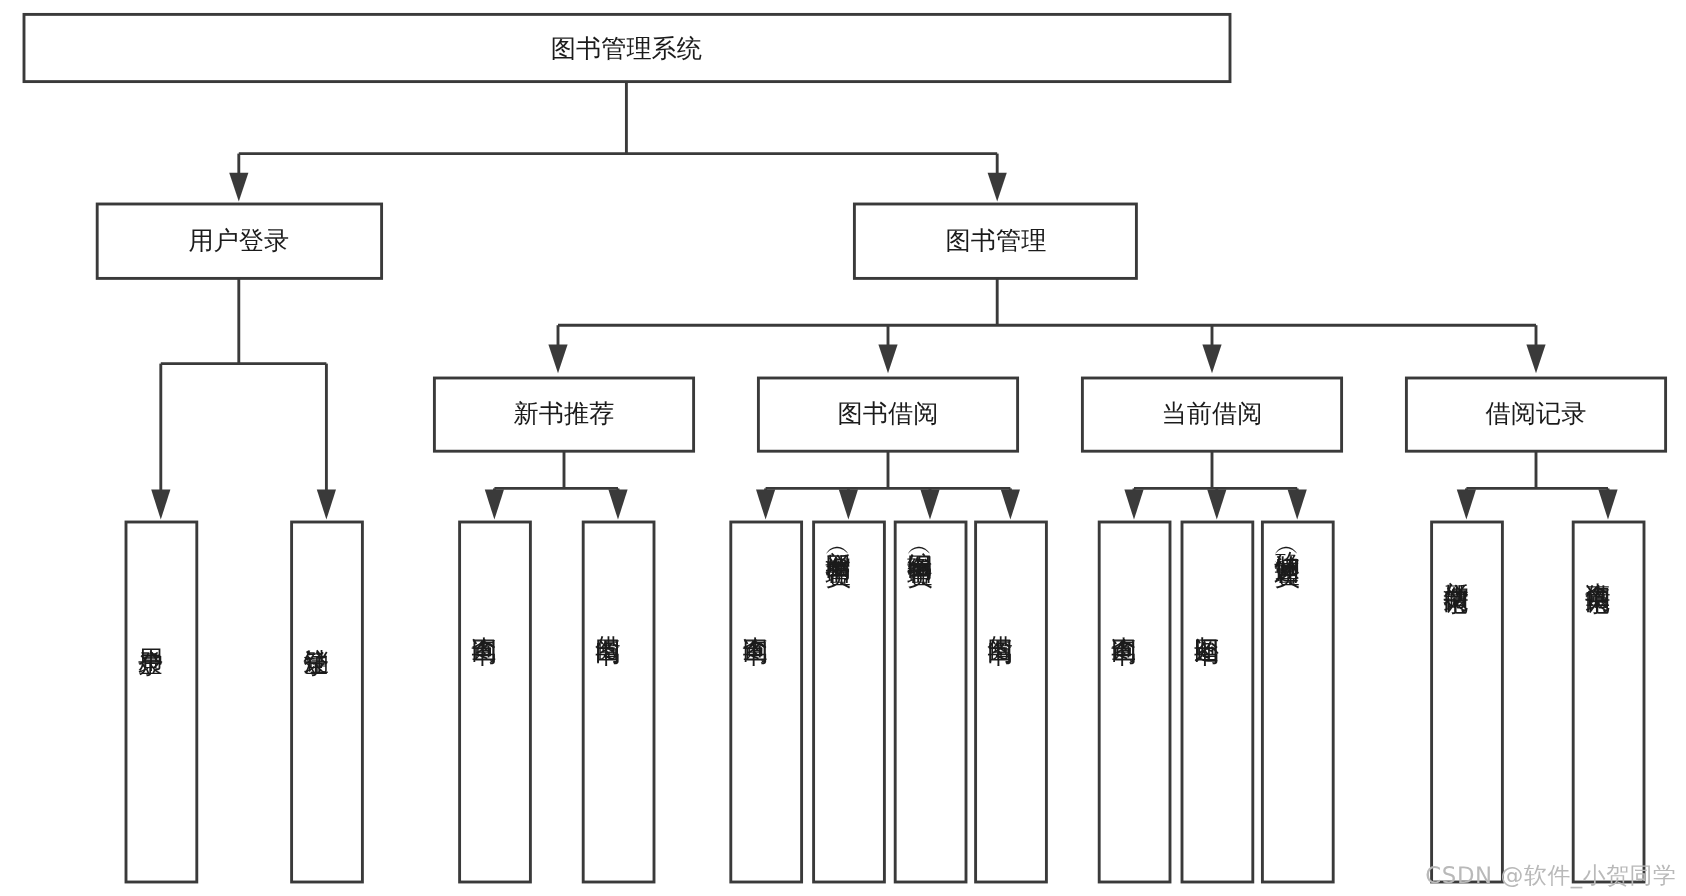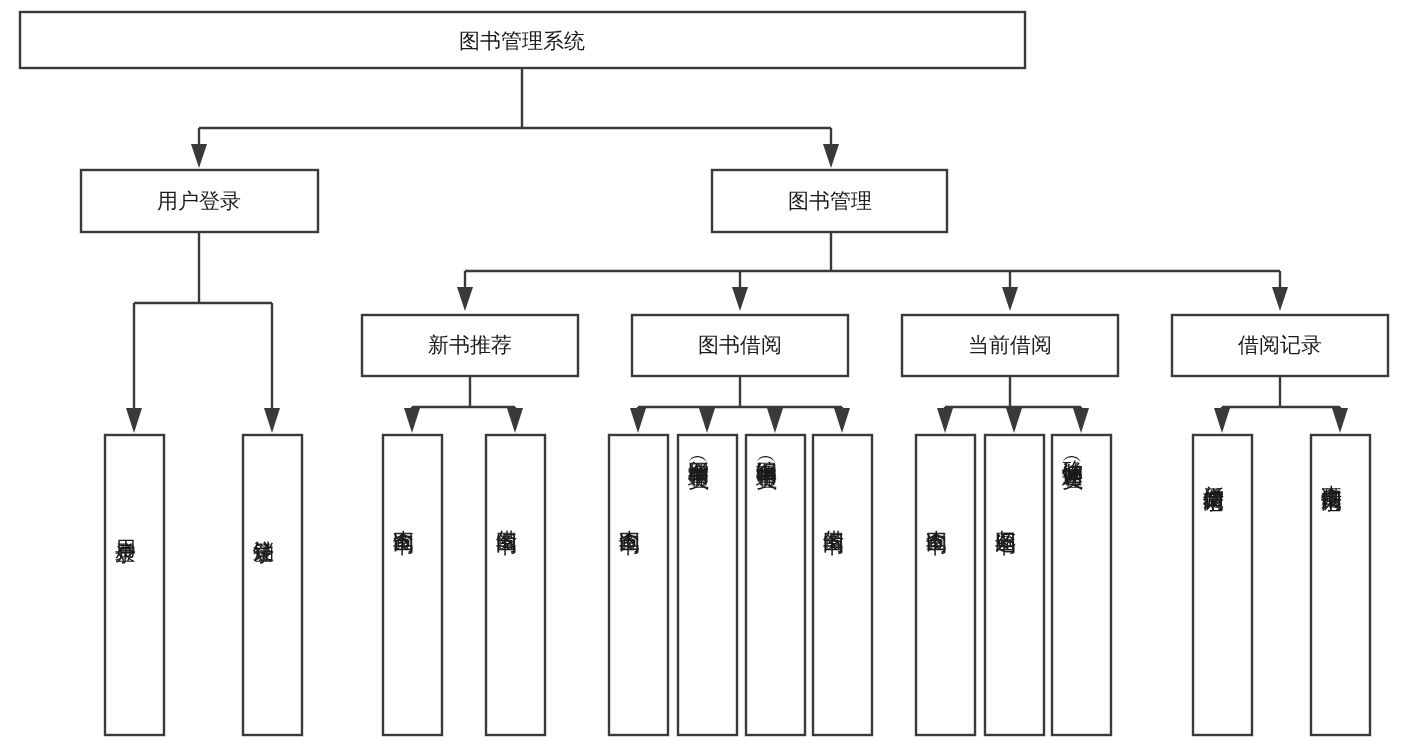--- a/index.html
+++ b/index.html
@@ -213,14 +213,15 @@
   <div class="leaf-label" style="left:754px; top:443px;">编辑图书（管理员）</div>
   <div class="leaf-label" style="left:821px; top:513px;">借阅图书</div>
 
   <div class="leaf-label" style="left:924px; top:513px;">查询图书</div>
   <div class="leaf-label" style="left:993px; top:513px;">归还图书</div>
   <div class="leaf-label" style="left:1060px; top:443px;">确认归还（管理员）</div>
 
   <div class="leaf-label" style="left:1201px; top:468px;">新增借阅记录</div>
   <div class="leaf-label" style="left:1319px; top:468px;">查询借阅记录</div>
 
+  <div class="watermark">CSDN @软件_小贺同学</div>
 
 </div>
 
 </body></html>

